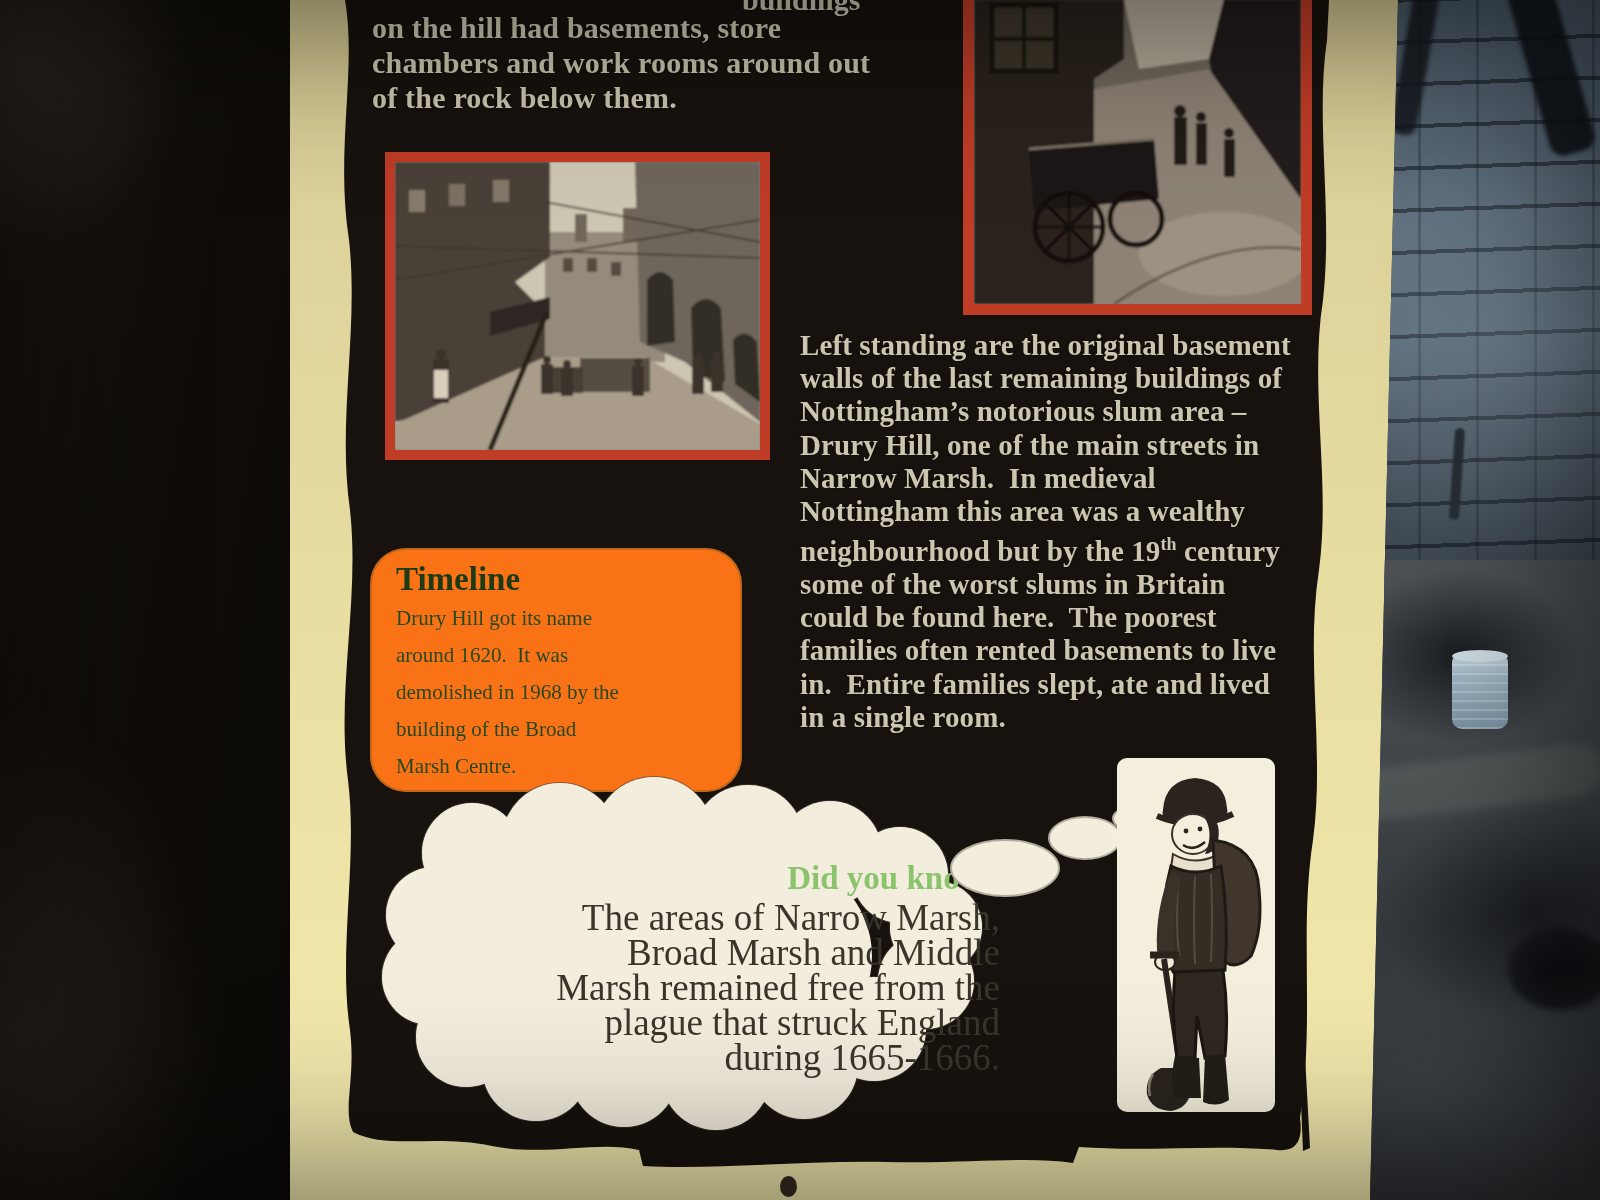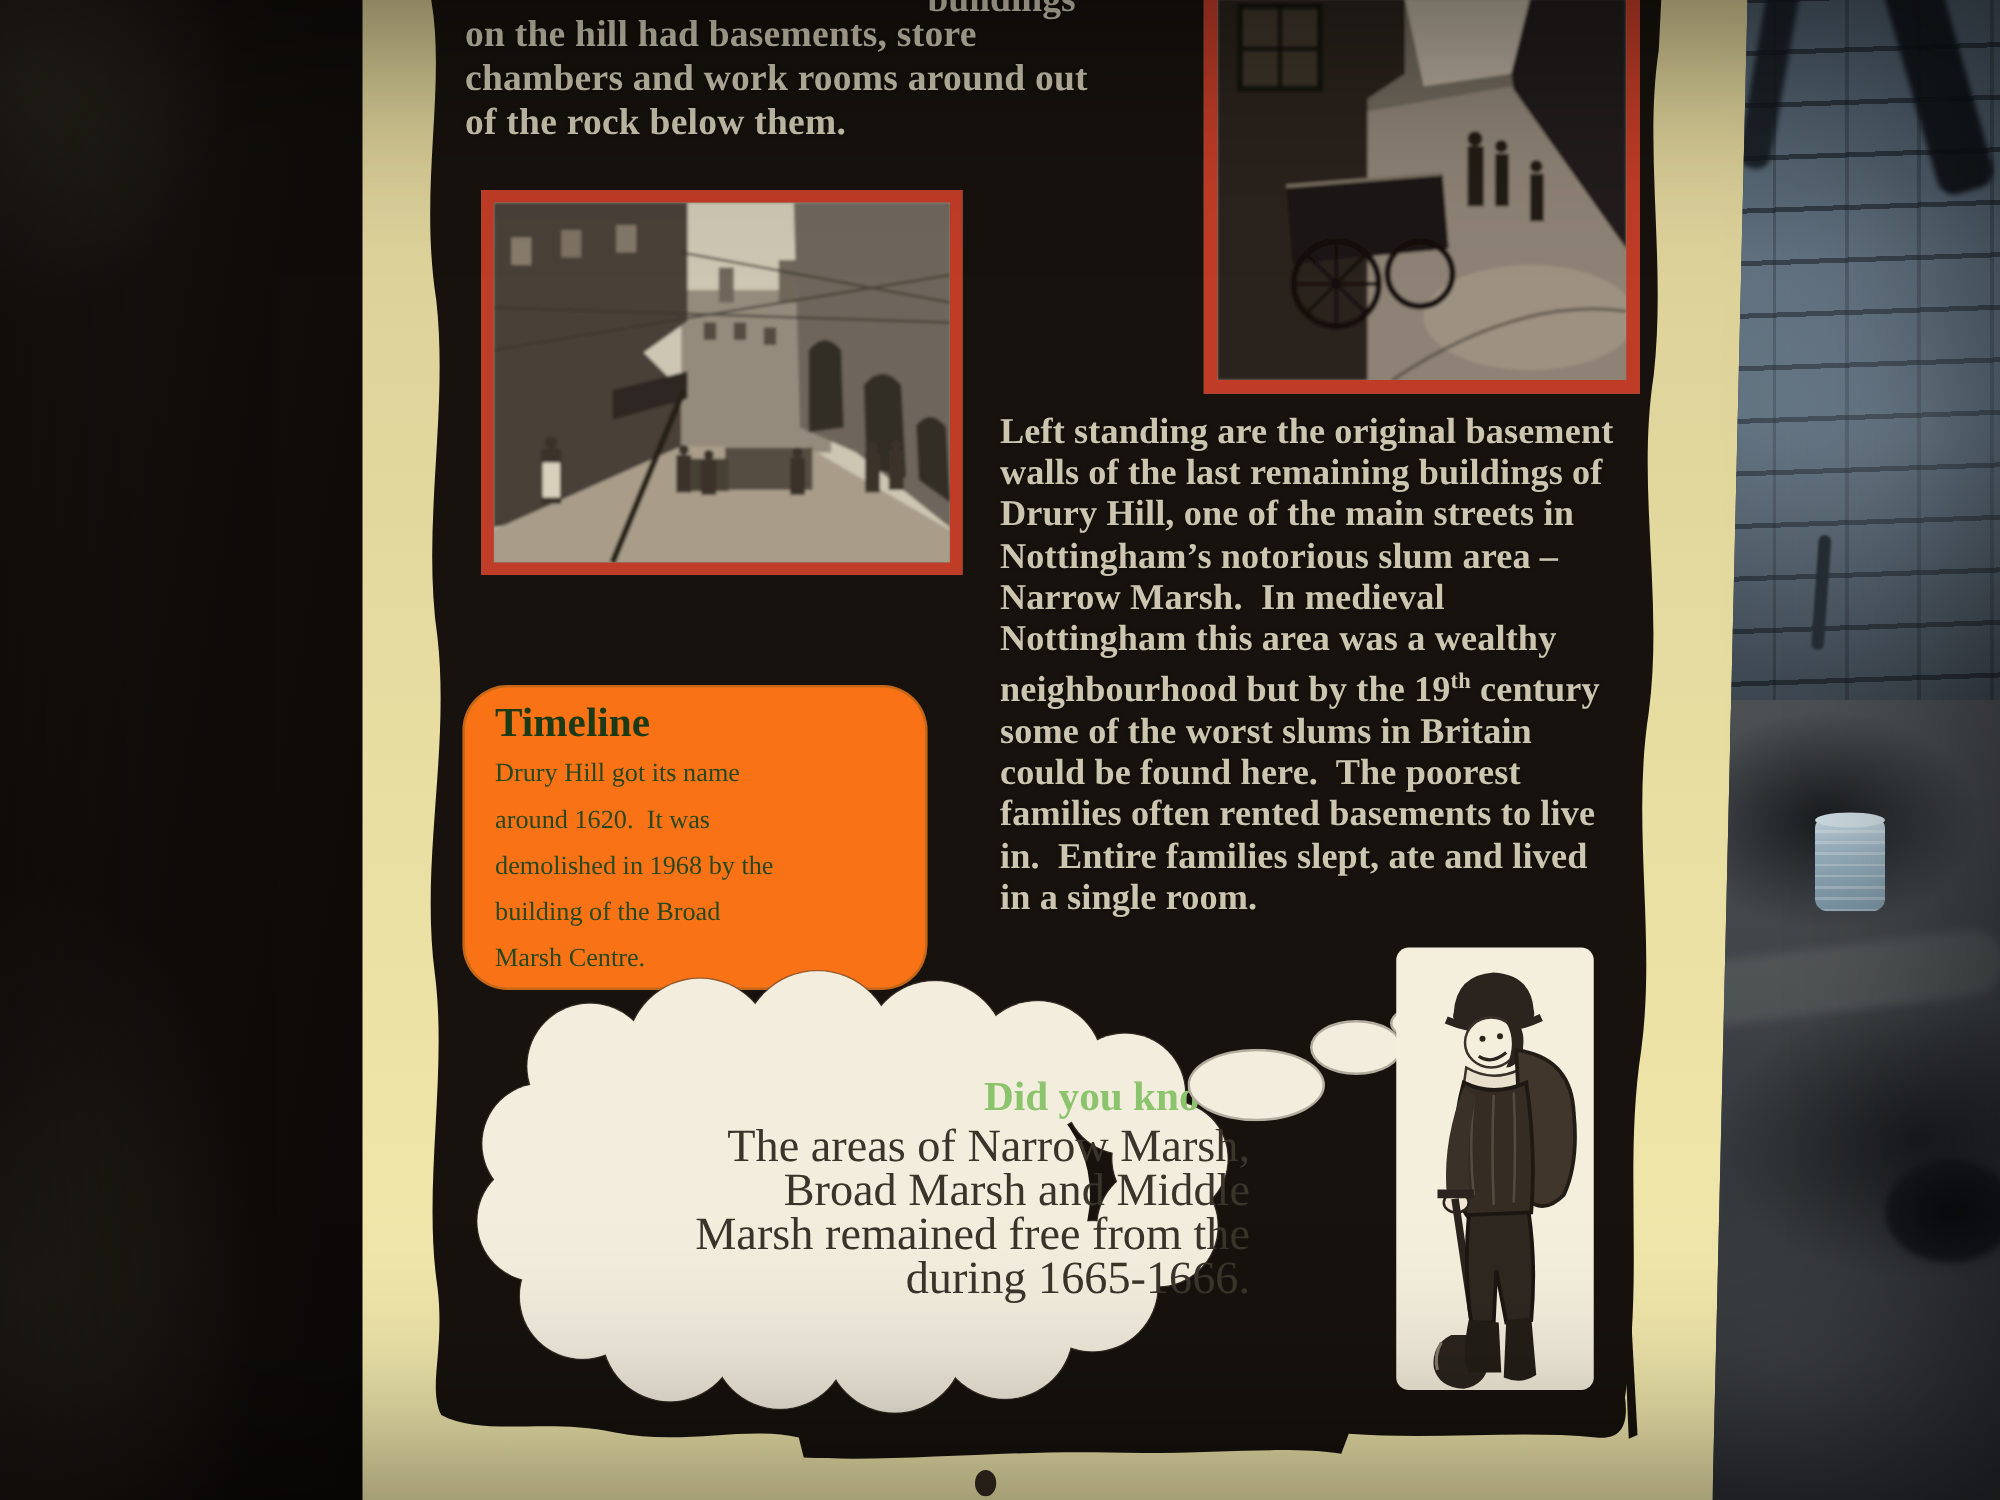--- a/index.html
+++ b/index.html
@@ -230,22 +230,22 @@
           <rect x="250" y="140" width="11" height="38"></rect>
             <circle cx="255" cy="134" r="5"></circle>
         </g>
       </g>
     </svg>
   </div>
 
   <div class="abs pale para">
     <span class="line">Left standing are the original basement</span>
     <span class="line">walls of the last remaining buildings of</span>
+    <span class="line">Nottingham’s notorious slum area –</span>
     <span class="line">Drury Hill, one of the main streets in</span>
-    <span class="line">Nottingham’s notorious slum area –</span>
     <span class="line">Narrow Marsh.  In medieval</span>
     <span class="line">Nottingham this area was a wealthy</span>
     <span class="line"><span>neighbourhood but by the 19</span><sup>th</sup><span> century</span></span>
     <span class="line">some of the worst slums in Britain</span>
     <span class="line">could be found here.  The poorest</span>
     <span class="line">families often rented basements to live</span>
     <span class="line">in.  Entire families slept, ate and lived</span>
     <span class="line">in a single room.</span>
   </div>
 
@@ -298,20 +298,21 @@
         <circle cx="74" cy="140" r="48"></circle>
       <rect x="82" y="84" width="430" height="194" rx="97"></rect>
     </g>
   </svg>
 
   <div class="abs cloud-text">
     <div class="cloud-title">Did you know?</div>
     <span class="cloud-line">The areas of Narrow Marsh,</span>
     <span class="cloud-line">Broad Marsh and Middle</span>
     <span class="cloud-line">Marsh remained free from the</span>
+    <span class="cloud-line">plague that struck England</span>
     <span class="cloud-line">during 1665-1666.</span>
   </div>
 
   <div class="abs bubble bubble1"></div>
   <div class="abs bubble bubble2"></div>
   <div class="abs bubble bubble3"></div>
 
   <div class="abs man-box">
     <svg width="158" height="354" viewBox="0 0 158 354">
       <path d="M46 52 Q48 22 78 20 Q108 22 110 50 Q112 58 104 60 L50 62 Q44 58 46 52 Z" fill="#2b241e"></path>

